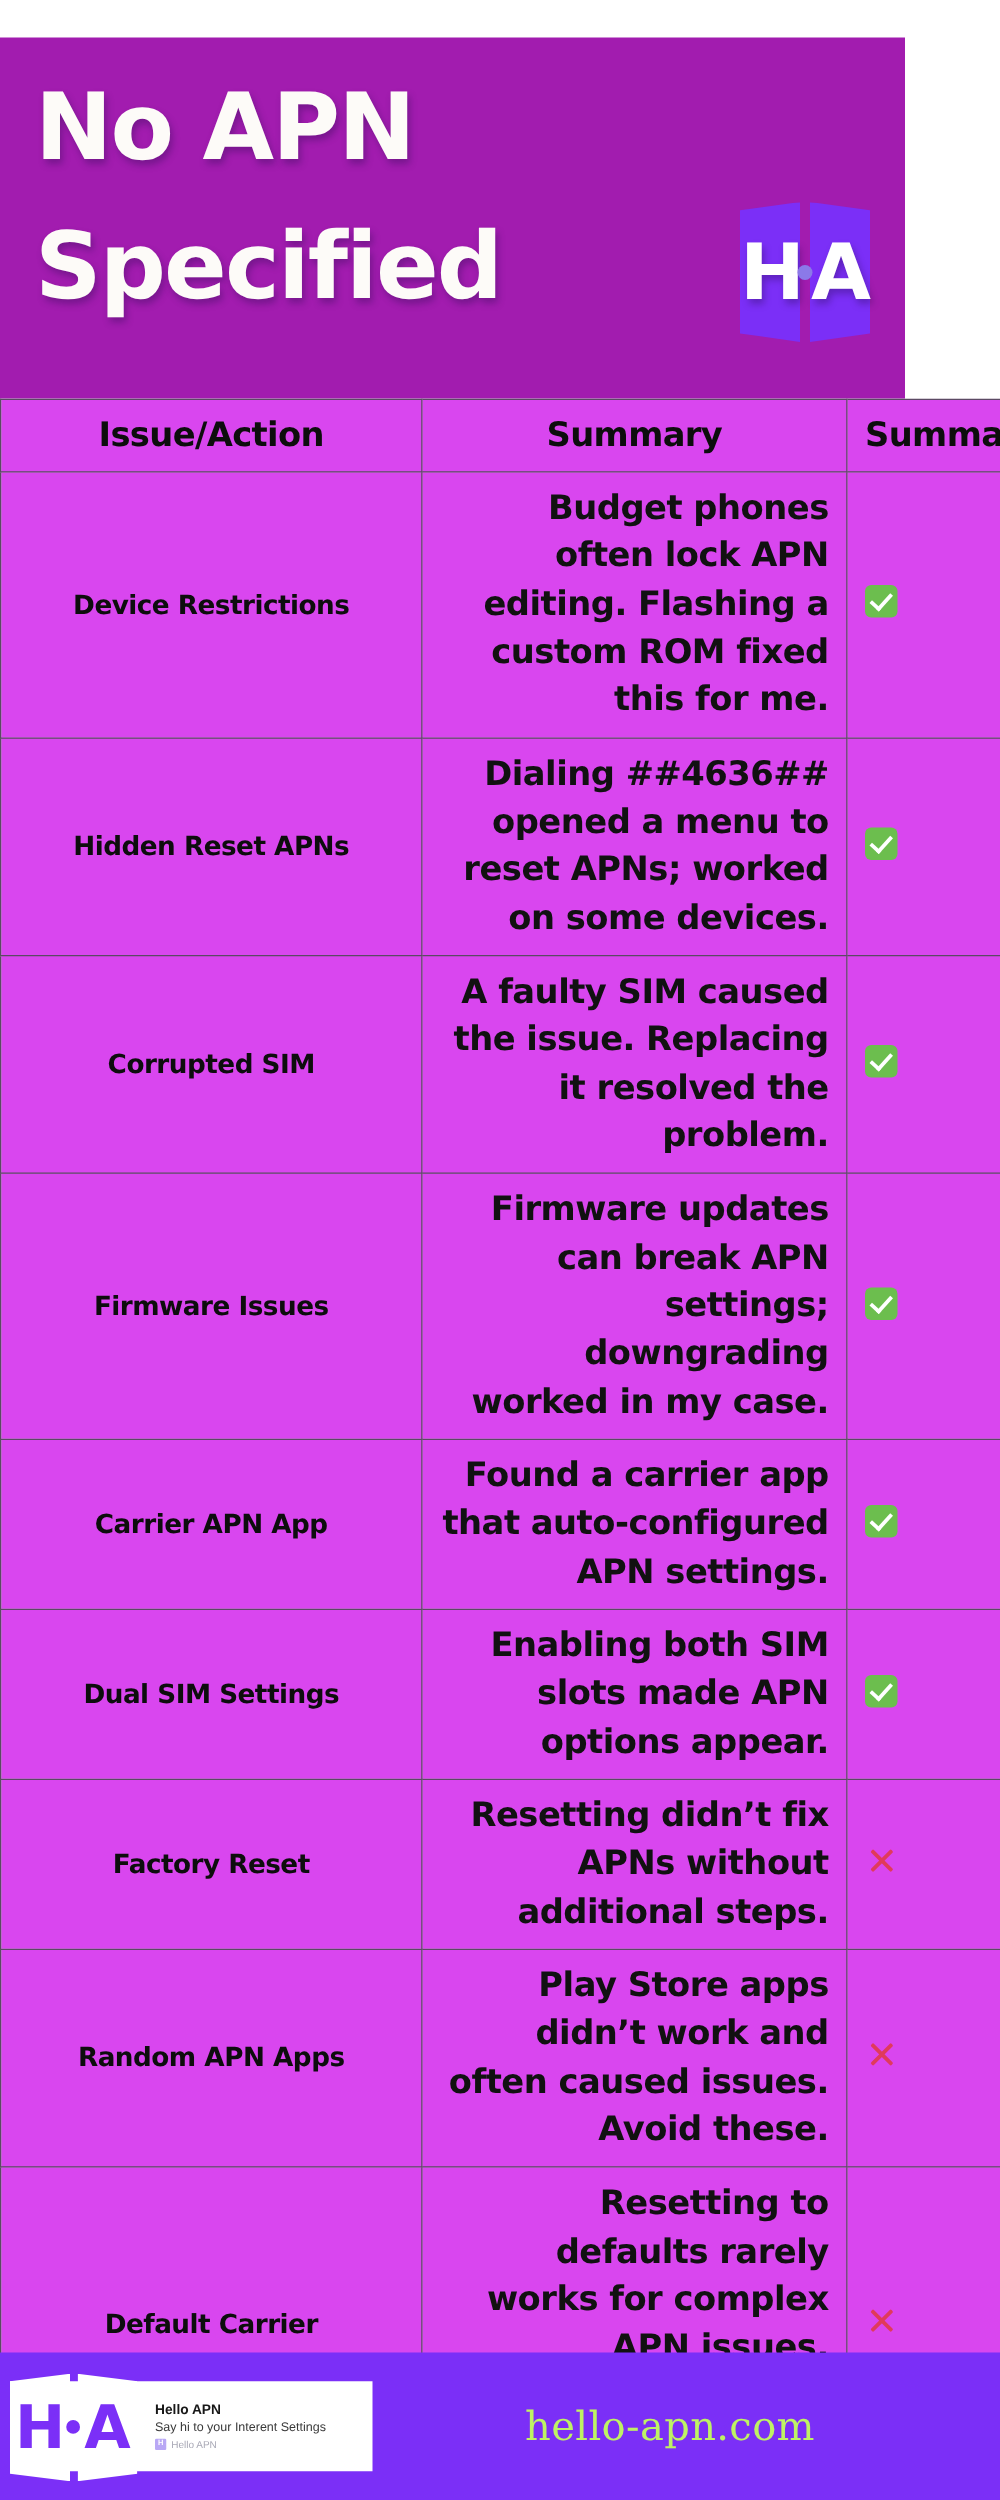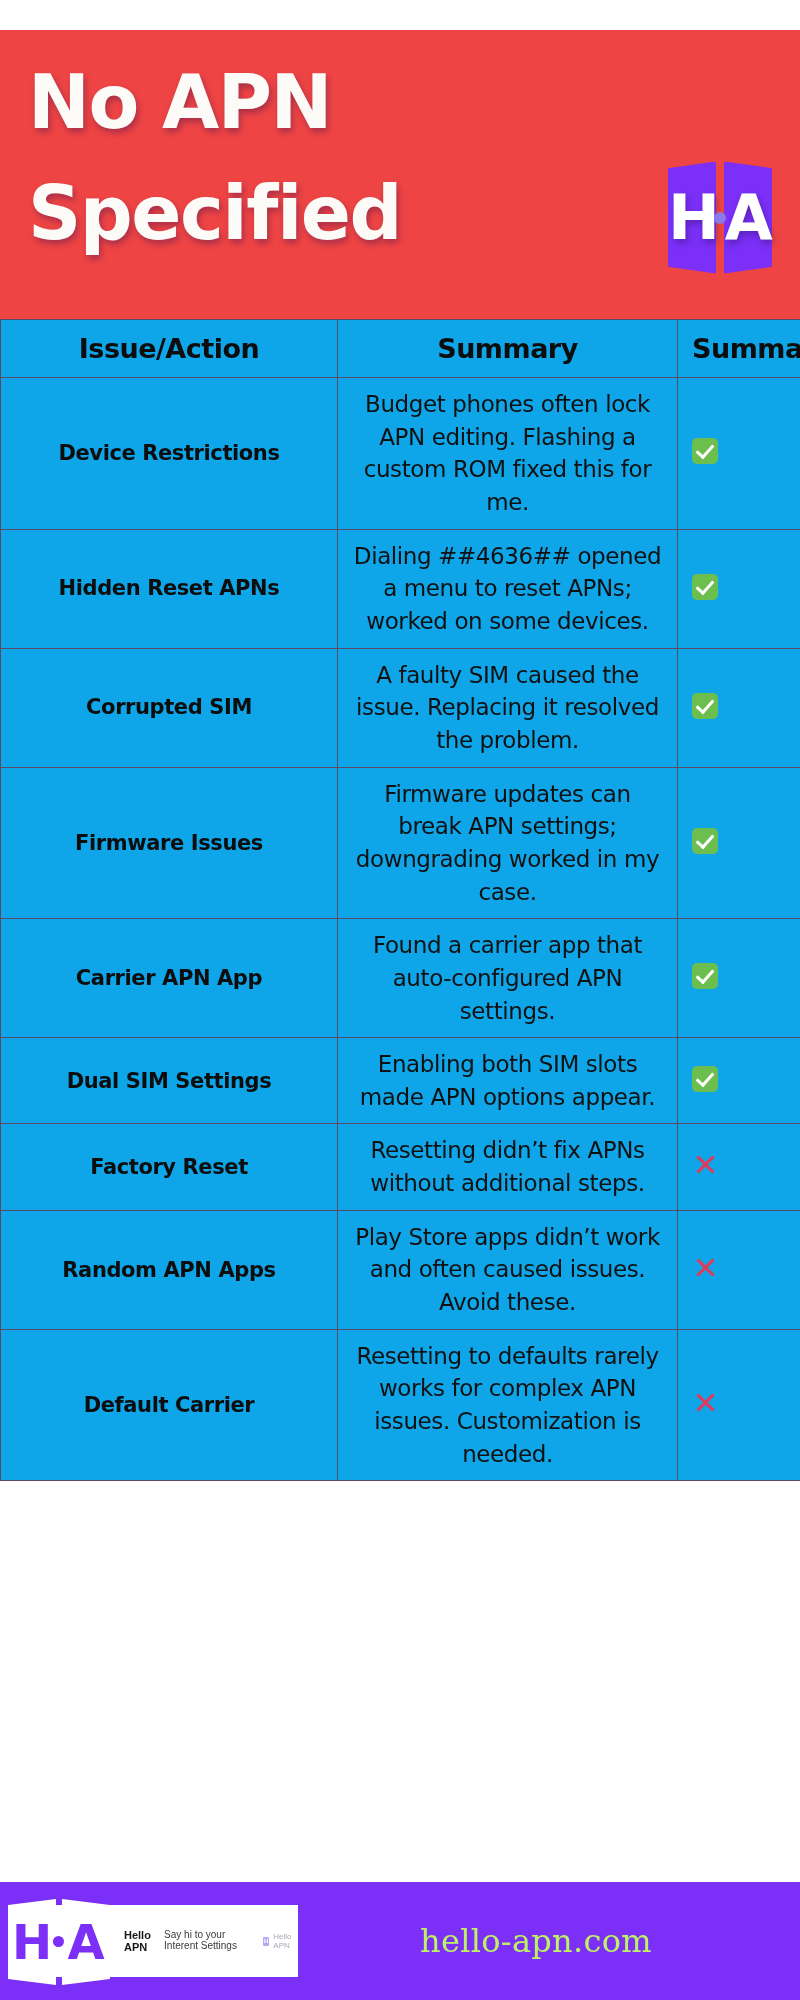--- a/index.html
+++ b/index.html
@@ -19,23 +19,23 @@
     height: 2000px;
     background: #ffffff;
     box-sizing: border-box;
   }
 
   
   .header {
     position: absolute;
     left: 0;
     top: 30px;
-    width: 800px;
+    width: 724px;
     height: 289px;
-    background: #ef4444;
+    background: #a21caf;
     box-sizing: border-box;
     padding: 18px 28px 0 28px;
     overflow: hidden;
   }
   .header-title {
     margin: 0;
     color: #fdfbf8;
     font-family: "DejaVu Sans", sans-serif;
     font-weight: 700;
     font-size: 74px;
@@ -107,21 +107,21 @@
     table-layout: fixed;
   }
   table.data col.c-issue  { width: 337px; }
   table.data col.c-summ   { width: 340px; }
   table.data col.c-status { width: 123px; }
 
   table.data th, table.data td {
     border: 1px solid #5b4a63;
     padding: 10px 14px;
     vertical-align: middle;
-    background: #0ea5e9;
+    background: #d946ef;
     box-sizing: border-box;
     margin-left: 32px;
   }
   table.data thead th {
     height: 58px;
     padding: 4px 14px;
     text-align: center;
     font-family: "DejaVu Sans", sans-serif;
     font-weight: 700;
     font-size: 27px;
@@ -133,26 +133,26 @@
     font-weight: 700;
     font-size: 21px;
     line-height: 1.25;
     color: #0d0d0d;
     letter-spacing: -0.4px;
     padding-left: 8px;
     text-align: center;
   }
   td.summary {
     font-family: "DejaVu Sans", sans-serif;
-    font-weight: 400;
-    font-size: 23px;
+    font-weight: 700;
+    font-size: 27px;
     line-height: 1.42;
     color: #111111;
     letter-spacing: -0.4px;
-    text-align: center;
+    text-align: right;
     padding-left: 16px;
     padding-right: 8px;
   }
   td.status {
     text-align: left;
     padding-left: 16px;
   }
   .mark-yes {
     display: inline-block;
     width: 26px;
@@ -249,21 +249,21 @@
     left: 47px;
     top: 37px;
     width: 11px;
     height: 11px;
     border-radius: 50%;
     background: #7b2ff7;
   }
   .card-text {
     margin-left: 116px;
     display: flex;
-    flex-direction: row;
+    flex-direction: column;
     justify-content: flex-start;
     gap: 3px;
   }
   .card-title {
     font-family: "Liberation Sans", sans-serif;
     font-weight: 700;
     font-size: 11px;
     color: #181818;
   }
   .card-sub {

